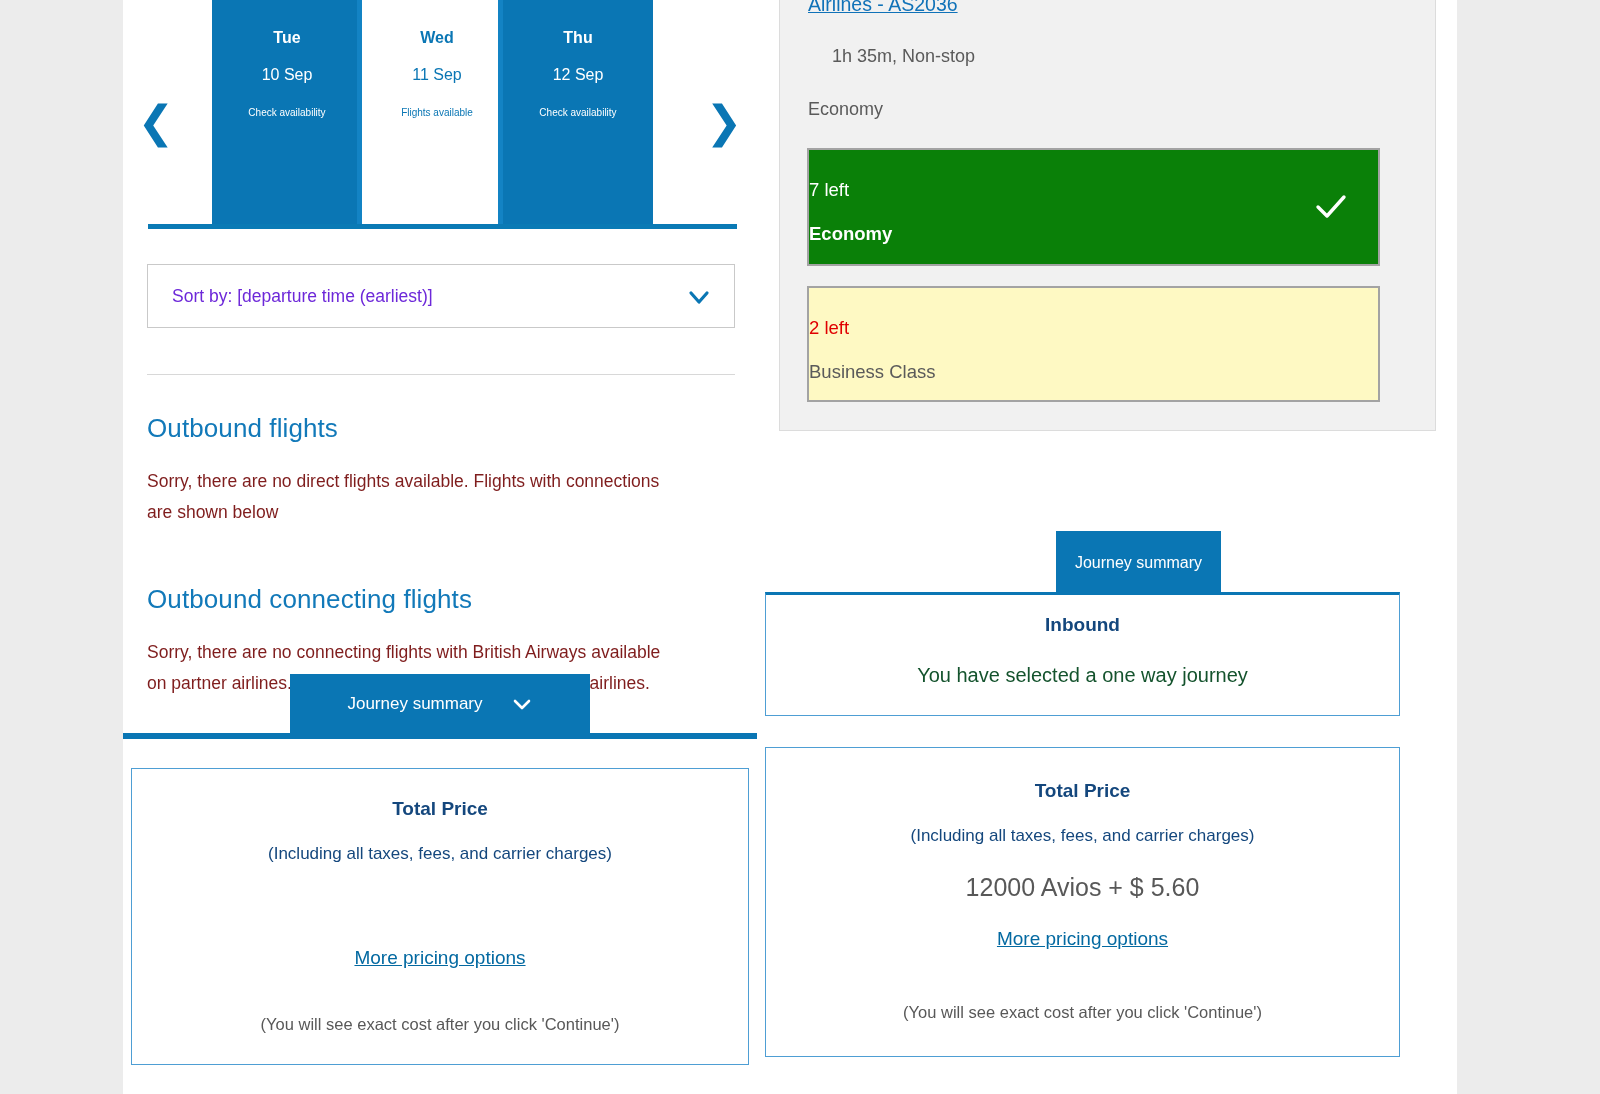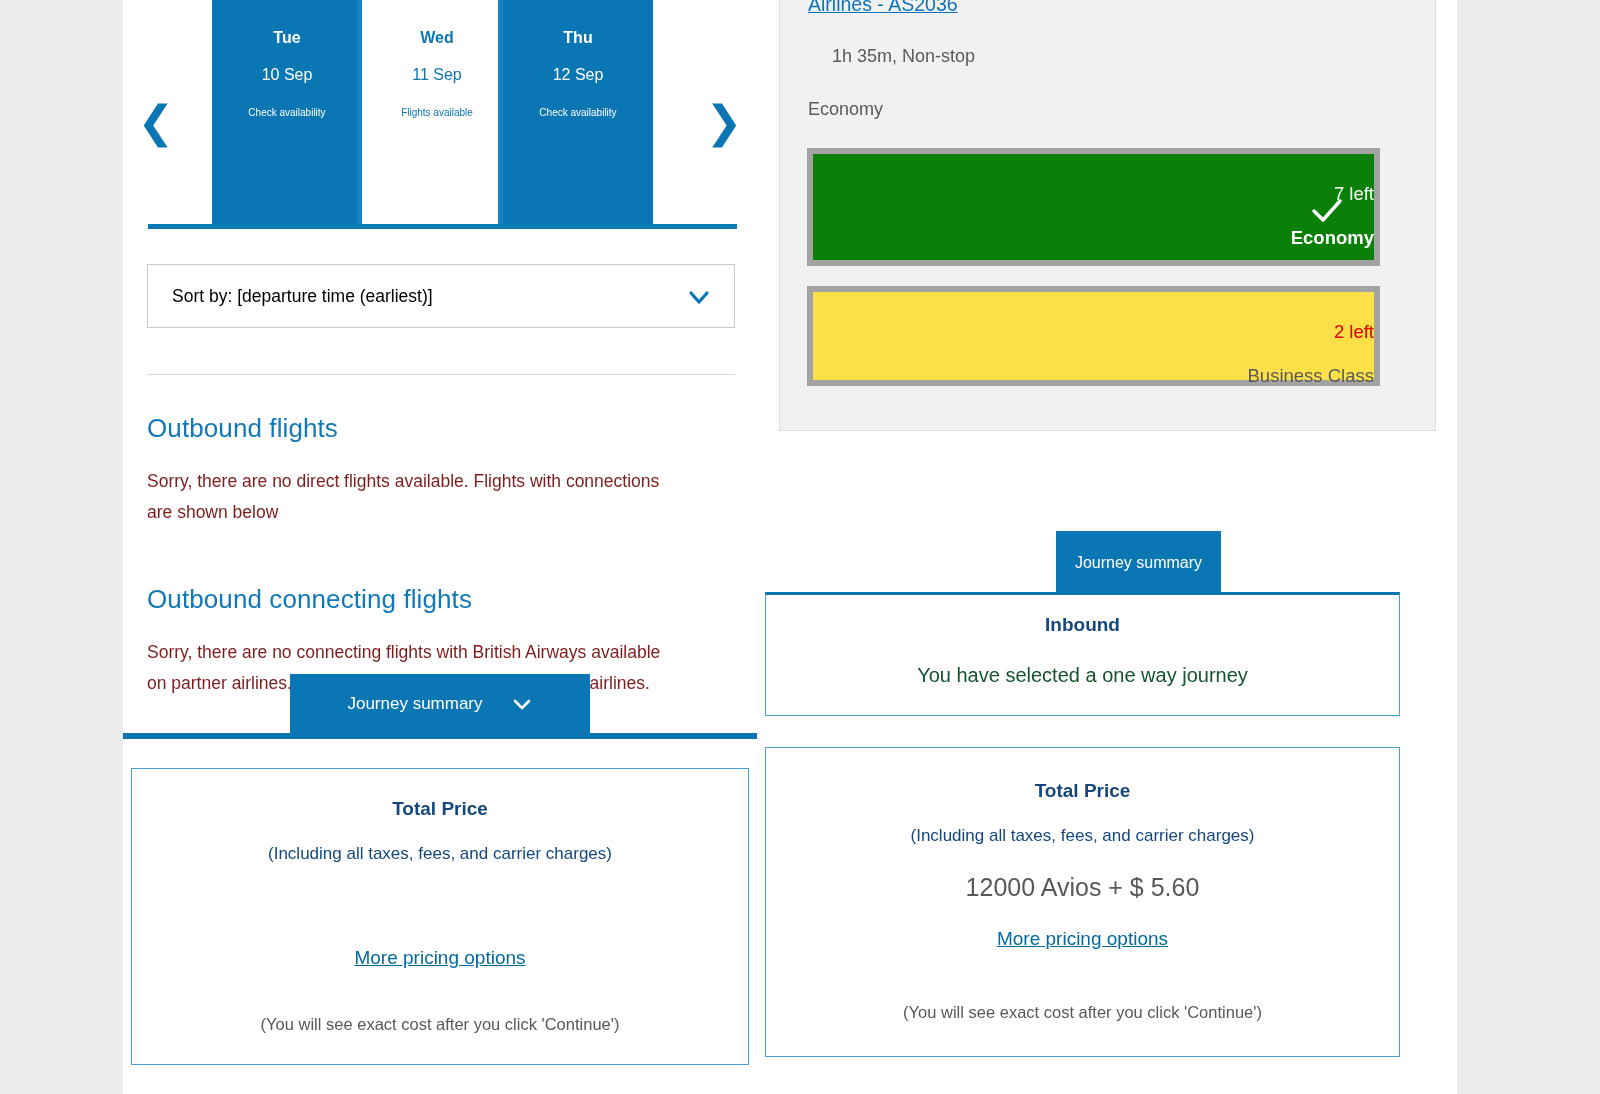--- a/index.html
+++ b/index.html
@@ -104,21 +104,21 @@
     left: 24px; top: 264px;
     width: 588px; height: 64px;
     border: 1px solid #c9c9c9;
     background: #fff;
     cursor: pointer;
   }
   .sort-label {
     position: absolute;
     left: 24px; top: 21px;
     font-size: 17.5px;
-    color: #000000;
+    color: #6d28d9;
   }
   .sort-chev {
     position: absolute;
     right: 22px; top: 19px;
     width: 26px; height: 26px;
   }
   .sort-chev svg { display: block; }
 
   .hr {
     position: absolute;
@@ -230,31 +230,31 @@
   }
   .fc-cabin {
     position: absolute; left: 28px; top: 188px;
     font-size: 18px; color: #5a5a5a;
   }
 
   .cabin-opt {
     position: absolute;
     left: 27px;
     width: 573px;
-    border: 6px solid #a3a3a3;
-    text-align: right;
+    border: 2px solid #a3a3a3;
+    text-align: left;
     cursor: pointer;
   }
   .cabin-green {
     top: 237px; height: 118px;
     background: #0a8008;
   }
   .cabin-white {
-    top: 375px; height: 100px;
-    background: #fde047;
+    top: 375px; height: 116px;
+    background: #fef9c3;
   }
   .co-count-green {
     position: absolute; left: 0; right: 0; top: 29px;
     font-size: 18.5px; color: #ffffff;
   }
   .co-name-green {
     position: absolute; left: 0; right: 0; top: 73px;
     font-size: 18.5px; color: #ffffff; font-weight: bold;
   }
   .co-count-red {

